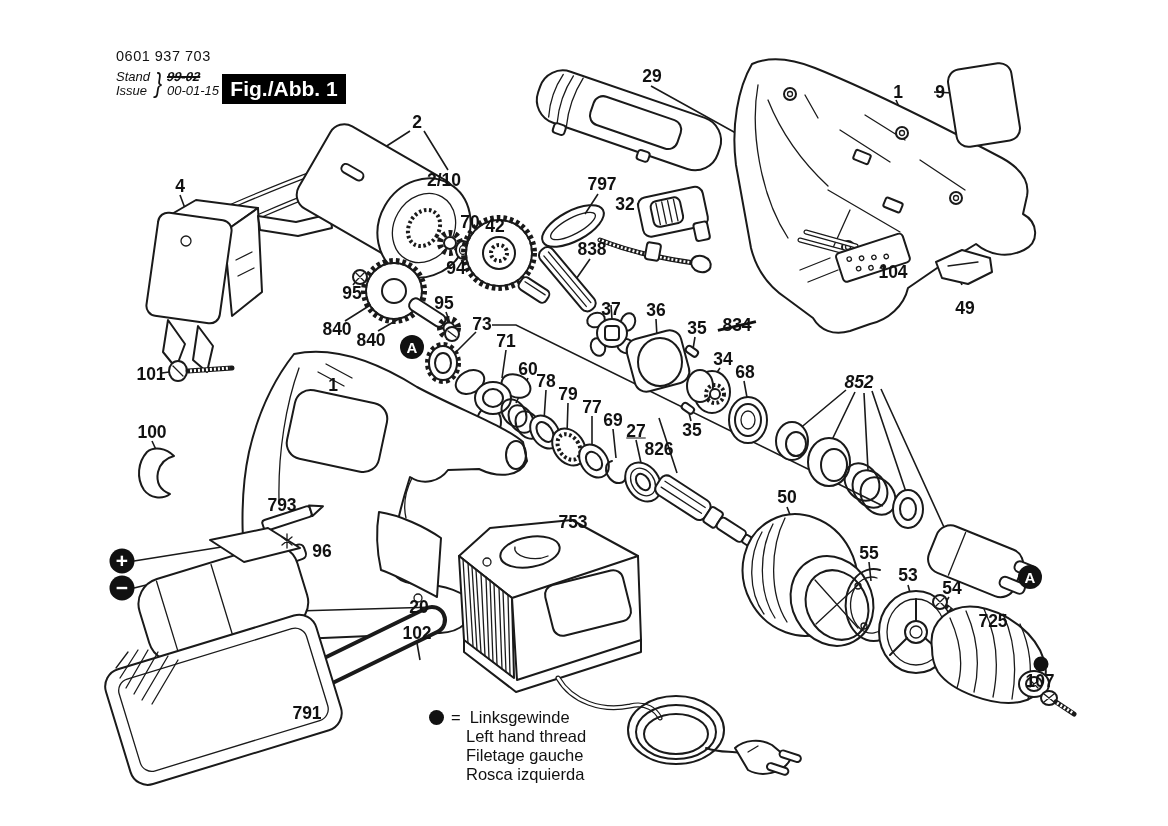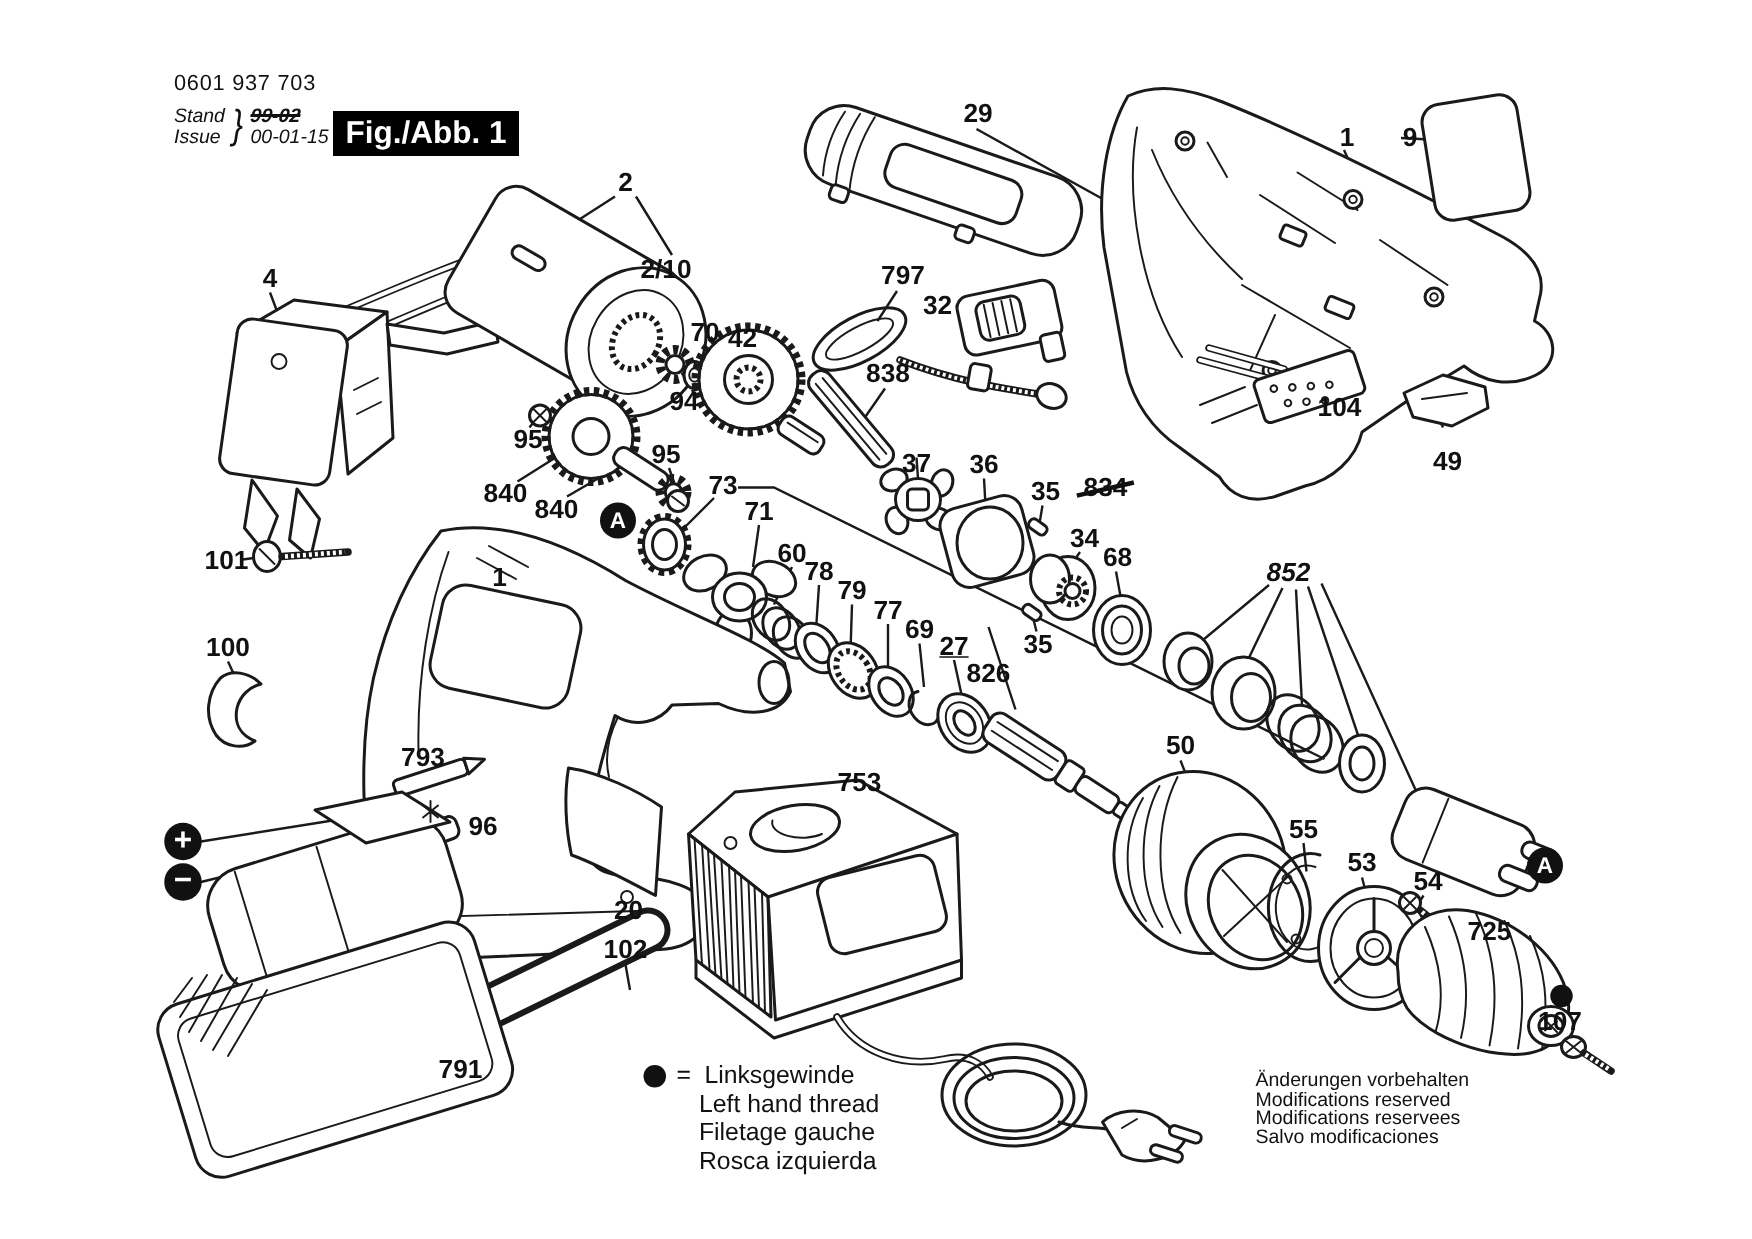--- a/index.html
+++ b/index.html
@@ -485,19 +485,13 @@
         <span>Left hand thread</span>
       </div>
     <div class="legend-row legend-indent">
         <span>Filetage gauche</span>
       </div>
     <div class="legend-row legend-indent">
         <span>Rosca izquierda</span>
       </div>
   </div>
 
-  <div class="disclaimer">
-    <div>Änderungen vorbehalten</div>
-    <div>Modifications reserved</div>
-    <div>Modifications reservees</div>
-    <div>Salvo modificaciones</div>
-  </div>
 </div>
 
 </body></html>

